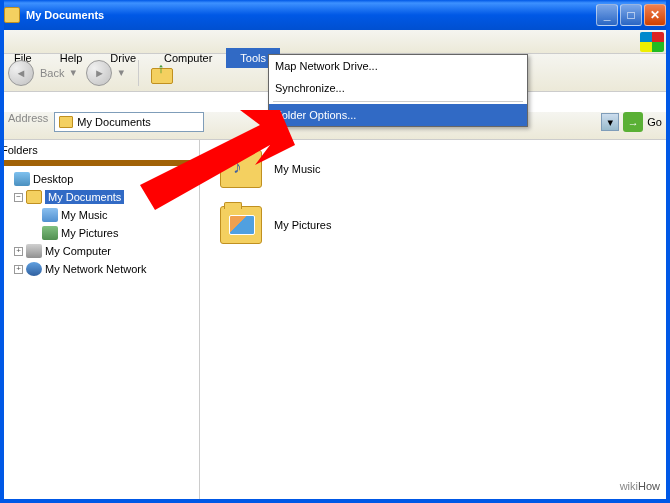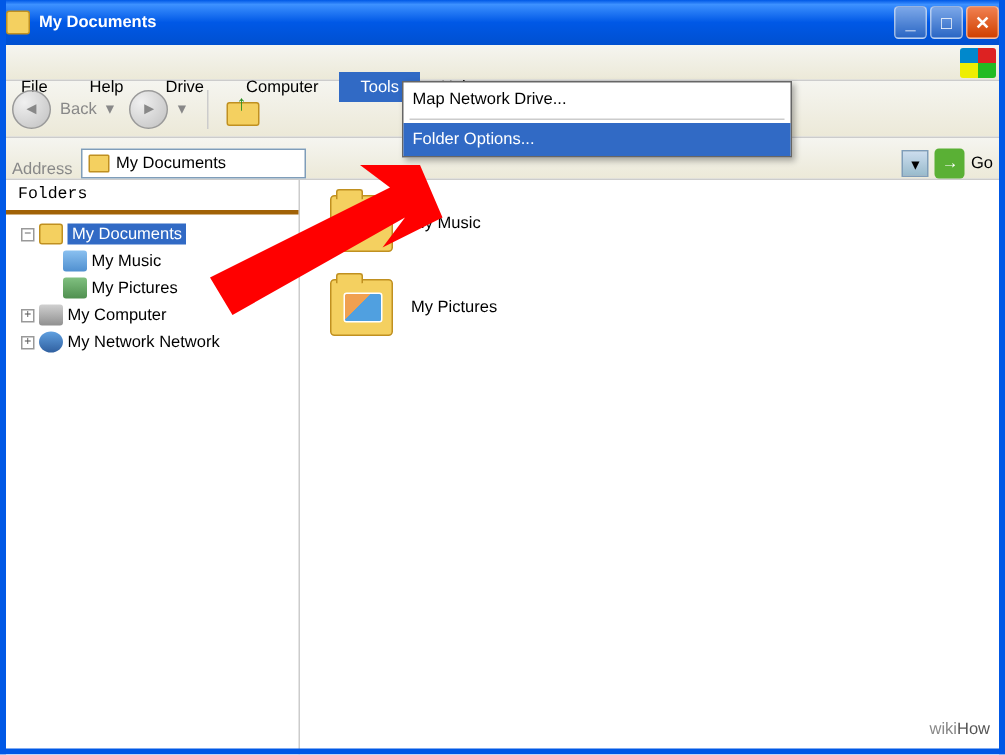--- a/index.html
+++ b/index.html
@@ -20,31 +20,31 @@
 
 .toolbar { height: 38px; background: linear-gradient(to bottom, #f5f5f0, #ece9d8); display: flex; align-items: center; padding: 0 8px; border-bottom: 1px solid #ccc; gap: 6px; }
 .navbtn { width: 26px; height: 26px; border-radius: 50%; background: radial-gradient(circle at 30% 30%, #f0f0f0, #c0c0c0); border: 1px solid #999; display: flex; align-items: center; justify-content: center; color: #888; }
 .tbtext { color: #888; }
 .dd { width: 10px; color: #888; }
 .sep { width: 1px; height: 26px; background: #ccc; margin: 0 4px; }
 .upfolder { width: 26px; height: 26px; position: relative; }
 .upfolder .fld { width: 22px; height: 16px; background: #f4d060; border-radius: 2px; position: absolute; bottom: 2px; left: 2px; border: 1px solid #c09020; }
 .upfolder .arr { position: absolute; top: 0; left: 8px; color: #2a9020; font-size: 14px; font-weight: bold; }
 
-.addressbar { height: 28px; background: linear-gradient(to bottom, #f5f5f0, #ece9d8); display: flex; align-items: flex-end; padding: 0 8px; border-bottom: 1px solid #ccc; gap: 6px; }
+.addressbar { height: 28px; background: linear-gradient(to bottom, #f5f5f0, #ece9d8); display: flex; align-items: flex-start; padding: 0 8px; border-bottom: 1px solid #ccc; gap: 6px; margin-top: 20px; }
 .addressbar .lbl { color: #888; }
 .addrbox { flex: 0 0 150px; height: 20px; background: #fff; border: 1px solid #7f9db9; display: flex; align-items: center; padding: 0 4px; gap: 4px; }
 .addrbox .fic { width: 14px; height: 12px; background: #f4d060; border: 1px solid #c09020; border-radius: 1px; }
 .gobox { display: flex; align-items: center; gap: 4px; margin-left: auto; }
 .goddbtn { width: 18px; height: 18px; background: linear-gradient(#cde, #9bc); border: 1px solid #7f9db9; display: flex; align-items: center; justify-content: center; }
 .gobtn { width: 20px; height: 20px; background: #5ab035; border-radius: 3px; color: #fff; display: flex; align-items: center; justify-content: center; font-weight: bold; }
 
 .body { display: flex; height: calc(503px - 30px - 24px - 38px - 28px); }
 .sidebar { width: 200px; border-right: 1px solid #ccc; background: #fff; }
-.sidehdr { padding: 4px 12px; border-bottom: 3px solid #a16207; font-family: Liberation Mono, monospace; }
+.sidehdr { padding: 4px 1px; border-bottom: 6px solid #a16207; }
 .tree { padding: 4px 2px; }
 .tnode { display: flex; align-items: center; height: 18px; gap: 3px; white-space: nowrap; padding-right: 4px; }
 .tnode .tw { width: 9px; height: 9px; border: 1px solid #999; display: flex; align-items: center; justify-content: center; font-size: 8px; line-height: 1; color: #555; }
 .tnode .sp { width: 9px; }
 .tnode .ic { width: 16px; height: 14px; border-radius: 2px; flex-shrink: 0; }
 .ic.desktop { background: linear-gradient(#7ec0ee, #4a90c0); }
 .ic.folder { background: #f4d060; border: 1px solid #c09020; }
 .ic.music { background: linear-gradient(#8ac0f0, #5090d0); }
 .ic.pic { background: linear-gradient(#80c080, #509050); }
 .ic.comp { background: linear-gradient(#d0d0d0, #909090); }
@@ -120,20 +120,25 @@
     <div class="goddbtn">▾</div>
     <div class="gobtn">→</div>
     <span>Go</span>
   </div>
 </div>
 
 <div class="body">
   <div class="sidebar">
     <div class="sidehdr">Folders</div>
     <div class="tree">
+      <div class="tnode">
+          <span class="sp"></span>
+          <span class="ic desktop"></span>
+          <span class="lbl">Desktop</span>
+        </div>
       <div class="tnode ind1 sel">
           <span class="tw">−</span>
           <span class="ic folder"></span>
           <span class="lbl">My Documents</span>
         </div>
       <div class="tnode ind2">
           <span class="sp"></span>
           <span class="ic music"></span>
           <span class="lbl">My Music</span>
         </div>
@@ -161,20 +166,21 @@
     </div>
     <div class="fitem">
       <div class="bigic pics"></div>
       <span>My Pictures</span>
     </div>
   </div>
 </div>
 
 <div class="dropdown">
   <div class="dditem">Map Network Drive...</div>
+  <div class="dditem">Synchronize...</div>
   <div class="ddsep"></div>
   <div class="dditem hl">Folder Options...</div>
 </div>
 
 <div class="arrow">
   <svg width="170" height="110">
     <polygon points="150,10 110,10 130,25 10,85 25,110 140,45 125,65 165,45" fill="#ff0000"></polygon>
   </svg>
 </div>
 

